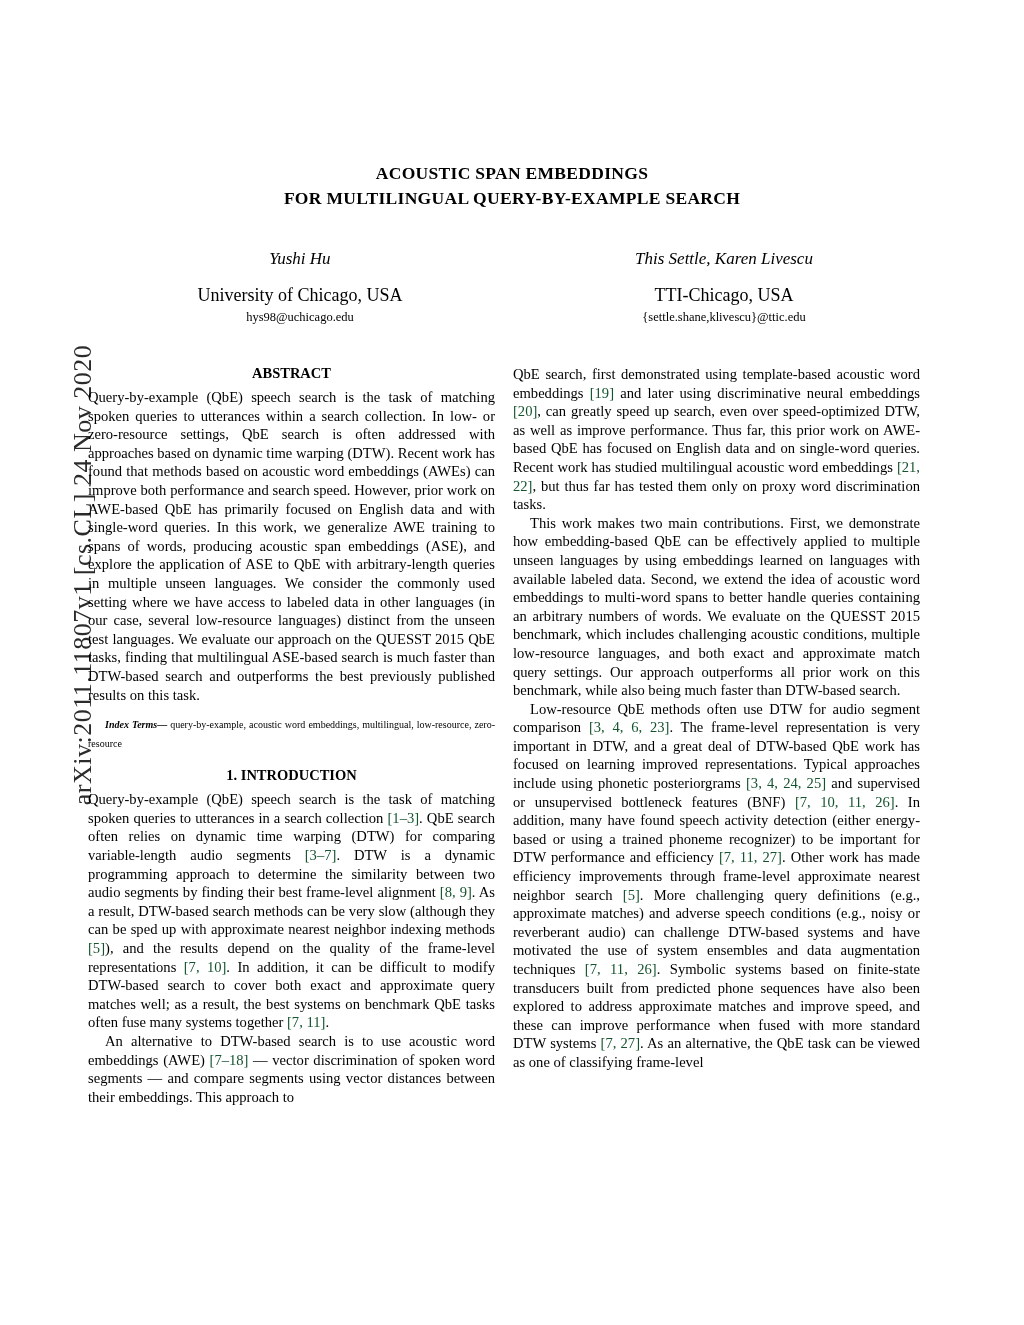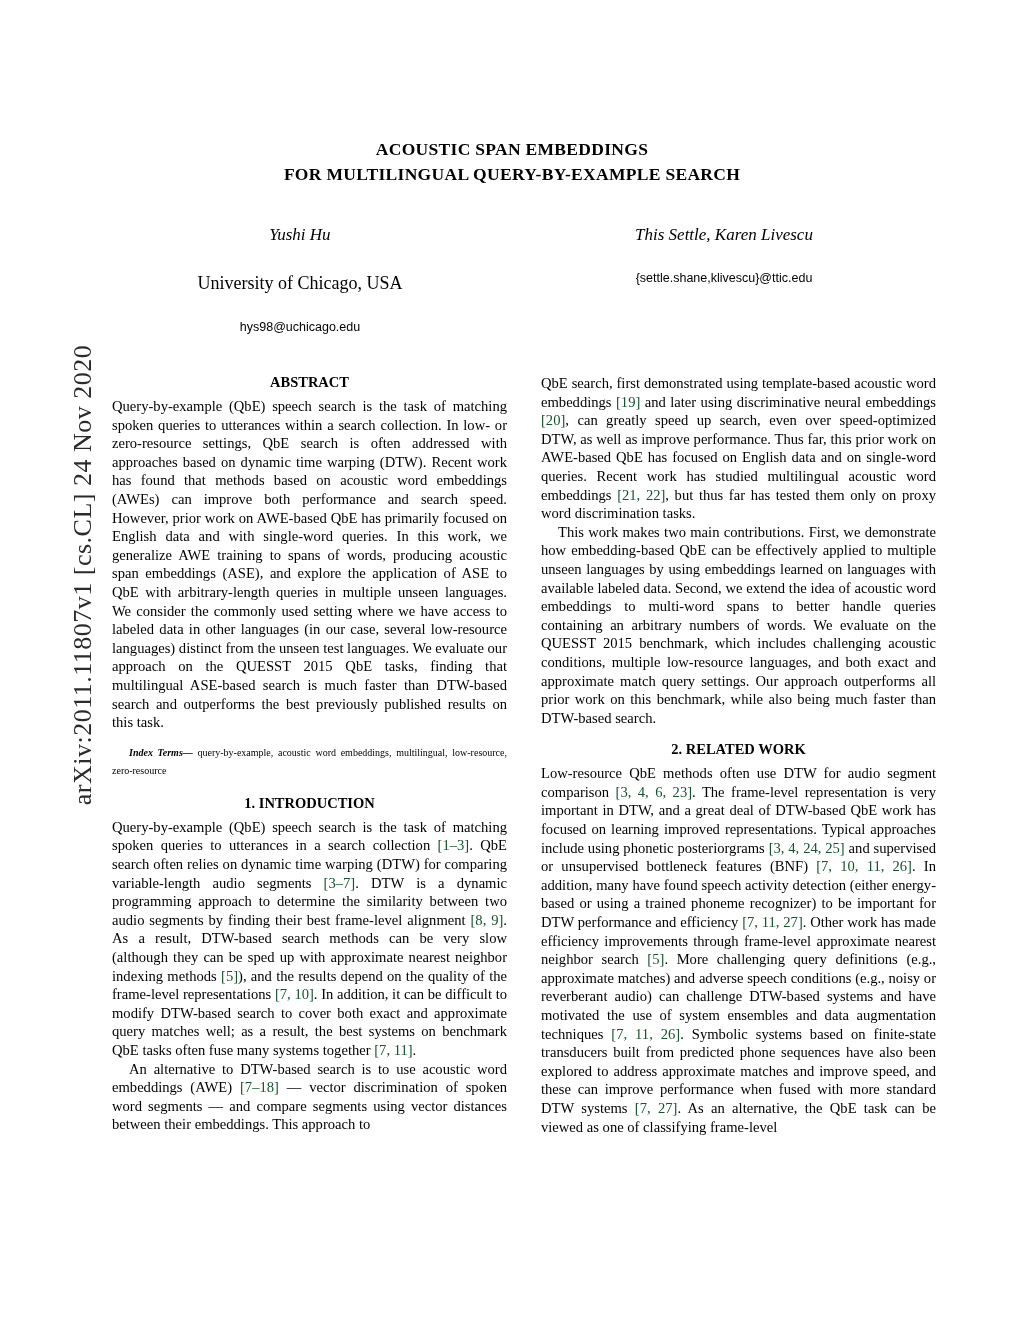--- a/index.html
+++ b/index.html
@@ -27,21 +27,21 @@
     text-align: center;
     font-family: "Liberation Serif", serif;
     font-size: 26px;
     letter-spacing: 0.5px;
     color: #2b2b2b;
     white-space: nowrap;
   }
   .content {
     position: absolute;
     left: 88px;
-    top: 137px;
+    top: 161px;
     width: 848px;
   }
   .title {
     text-align: center;
     font-weight: bold;
     font-size: 17.5px;
     line-height: 25px;
     letter-spacing: 0.3px;
   }
   .authors-row {
@@ -51,32 +51,31 @@
   .author-block {
     width: 50%;
     text-align: center;
   }
   .author-names {
     font-style: italic;
     font-size: 17px;
   }
   .affiliation {
     font-size: 18px;
-    margin-top: 28px;
+    margin-top: 16px;
   }
   .email {
-    font-family: Liberation Sans, sans-serif;
+    font-family: Liberation Serif, serif;
     font-size: 12.5px;
-    margin-top: 26px;
+    margin-top: 4px;
   }
   .columns {
     display: flex;
-    gap: 34px;
+    gap: 18px;
     margin-top: 40px;
-    margin-left: 24px;
   }
   .col {
     width: 407px;
   }
   .sec-head {
     text-align: center;
     font-weight: bold;
     font-size: 14.5px;
     margin: 14px 0 6px 0;
   }
@@ -115,20 +114,21 @@
     </div>
 
     <div class="authors-row">
       <div class="author-block">
         <div class="author-names">Yushi Hu</div>
         <div class="affiliation">University of Chicago, USA</div>
         <div class="email">hys98@uchicago.edu</div>
       </div>
       <div class="author-block">
         <div class="author-names">This Settle, Karen Livescu</div>
+        <div class="affiliation">TTI-Chicago, USA</div>
         <div class="email">{settle.shane,klivescu}@ttic.edu</div>
       </div>
     </div>
 
     <div class="columns">
 
       <div class="col">
 
         <div class="sec-head first">ABSTRACT</div>
         <p class="body">Query-by-example (QbE) speech search is the task of matching spoken queries to utterances within a search collection. In low- or zero-resource settings, QbE search is often addressed with approaches based on dynamic time warping (DTW). Recent work has found that methods based on acoustic word embeddings (AWEs) can improve both performance and search speed. However, prior work on AWE-based QbE has primarily focused on English data and with single-word queries. In this work, we generalize AWE training to spans of words, producing acoustic span embeddings (ASE), and explore the application of ASE to QbE with arbitrary-length queries in multiple unseen languages. We consider the commonly used setting where we have access to labeled data in other languages (in our case, several low-resource languages) distinct from the unseen test languages. We evaluate our approach on the QUESST 2015 QbE tasks, finding that multilingual ASE-based search is much faster than DTW-based search and outperforms the best previously published results on this task.</p>
@@ -142,21 +142,20 @@
         <p class="body indent"><span>An alternative to DTW-based search is to use acoustic word embeddings (AWE) </span><span class="cite">[7–18]</span><span> — vector discrimination of spoken word segments — and compare segments using vector distances between their embeddings. This approach to</span></p>
 
       </div>
 
       <div class="col">
 
         <p class="body"><span>QbE search, first demonstrated using template-based acoustic word embeddings </span><span class="cite">[19]</span><span> and later using discriminative neural embeddings </span><span class="cite">[20]</span><span>, can greatly speed up search, even over speed-optimized DTW, as well as improve performance. Thus far, this prior work on AWE-based QbE has focused on English data and on single-word queries. Recent work has studied multilingual acoustic word embeddings </span><span class="cite">[21, 22]</span><span>, but thus far has tested them only on proxy word discrimination tasks.</span></p>
 
         <p class="body indent">This work makes two main contributions. First, we demonstrate how embedding-based QbE can be effectively applied to multiple unseen languages by using embeddings learned on languages with available labeled data. Second, we extend the idea of acoustic word embeddings to multi-word spans to better handle queries containing an arbitrary numbers of words. We evaluate on the QUESST 2015 benchmark, which includes challenging acoustic conditions, multiple low-resource languages, and both exact and approximate match query settings. Our approach outperforms all prior work on this benchmark, while also being much faster than DTW-based search.</p>
 
-        <div class="sec-head">2.  RELATED WORK</div>
 
         <p class="body"><span>Low-resource QbE methods often use DTW for audio segment comparison </span><span class="cite">[3, 4, 6, 23]</span><span>. The frame-level representation is very important in DTW, and a great deal of DTW-based QbE work has focused on learning improved representations. Typical approaches include using phonetic posteriorgrams </span><span class="cite">[3, 4, 24, 25]</span><span> and supervised or unsupervised bottleneck features (BNF) </span><span class="cite">[7, 10, 11, 26]</span><span>. In addition, many have found speech activity detection (either energy-based or using a trained phoneme recognizer) to be important for DTW performance and efficiency </span><span class="cite">[7, 11, 27]</span><span>. Other work has made efficiency improvements through frame-level approximate nearest neighbor search </span><span class="cite">[5]</span><span>. More challenging query definitions (e.g., approximate matches) and adverse speech conditions (e.g., noisy or reverberant audio) can challenge DTW-based systems and have motivated the use of system ensembles and data augmentation techniques </span><span class="cite">[7, 11, 26]</span><span>. Symbolic systems based on finite-state transducers built from predicted phone sequences have also been explored to address approximate matches and improve speed, and these can improve performance when fused with more standard DTW systems </span><span class="cite">[7, 27]</span><span>. As an alternative, the QbE task can be viewed as one of classifying frame-level</span></p>
 
       </div>
 
     </div>
   </div>
 </div>
 
 </body></html>

